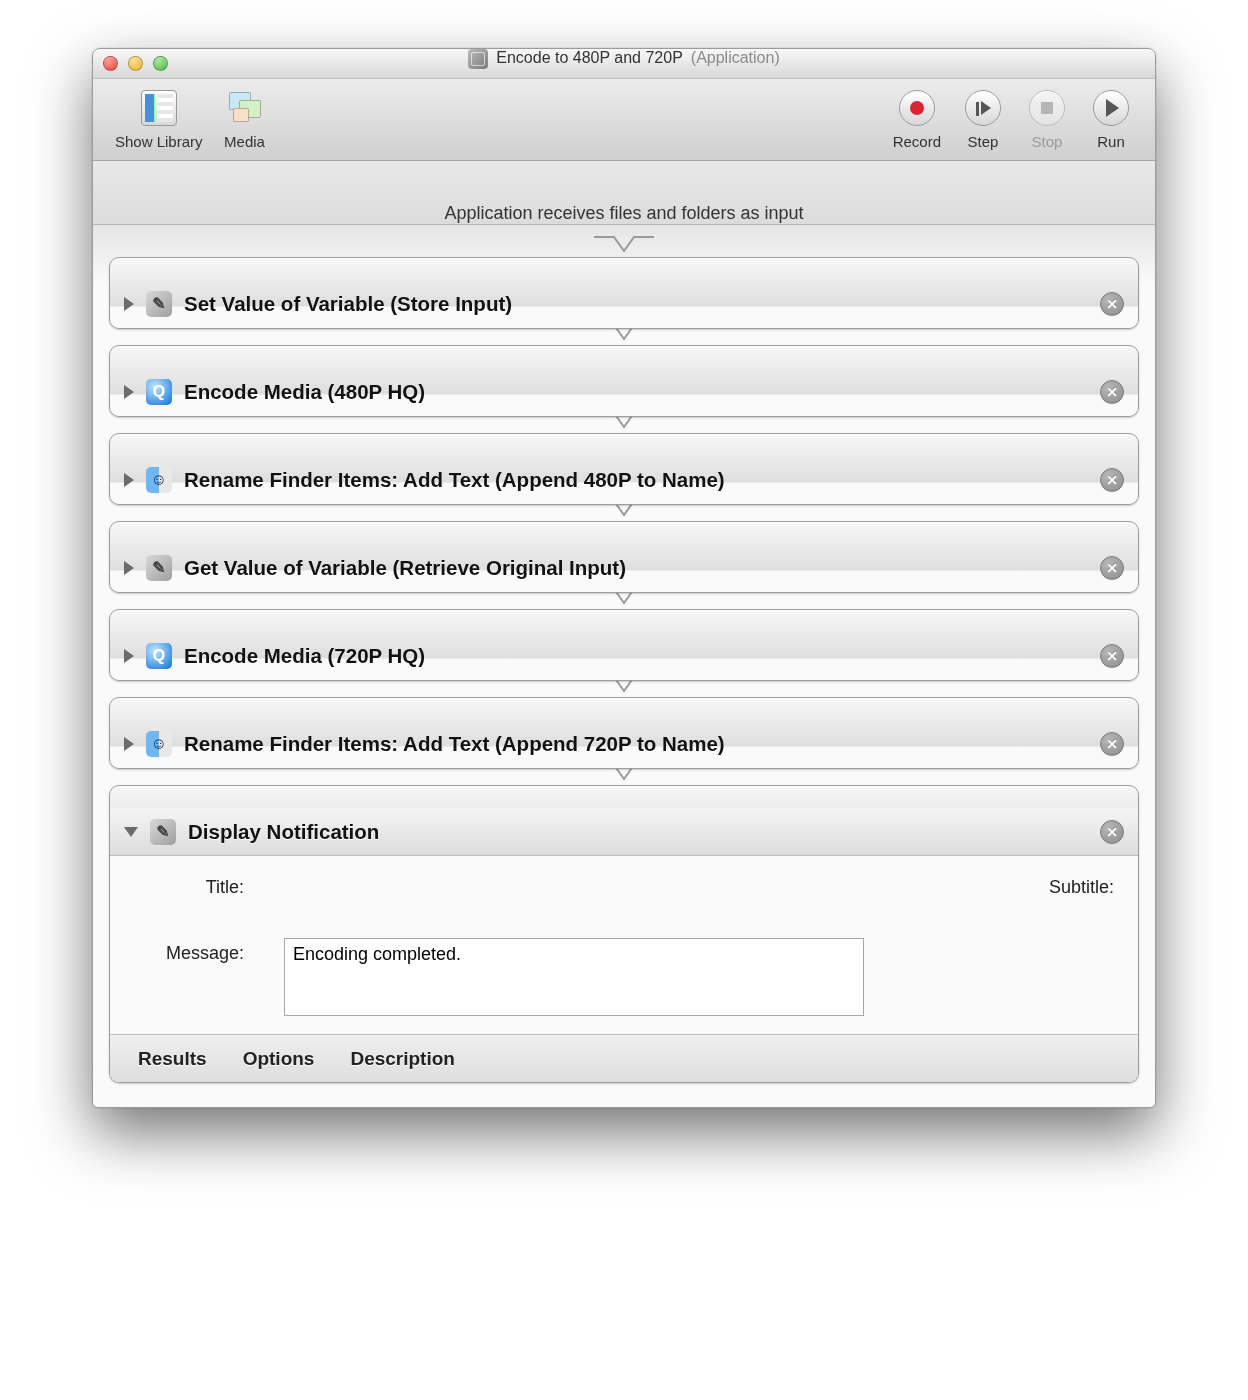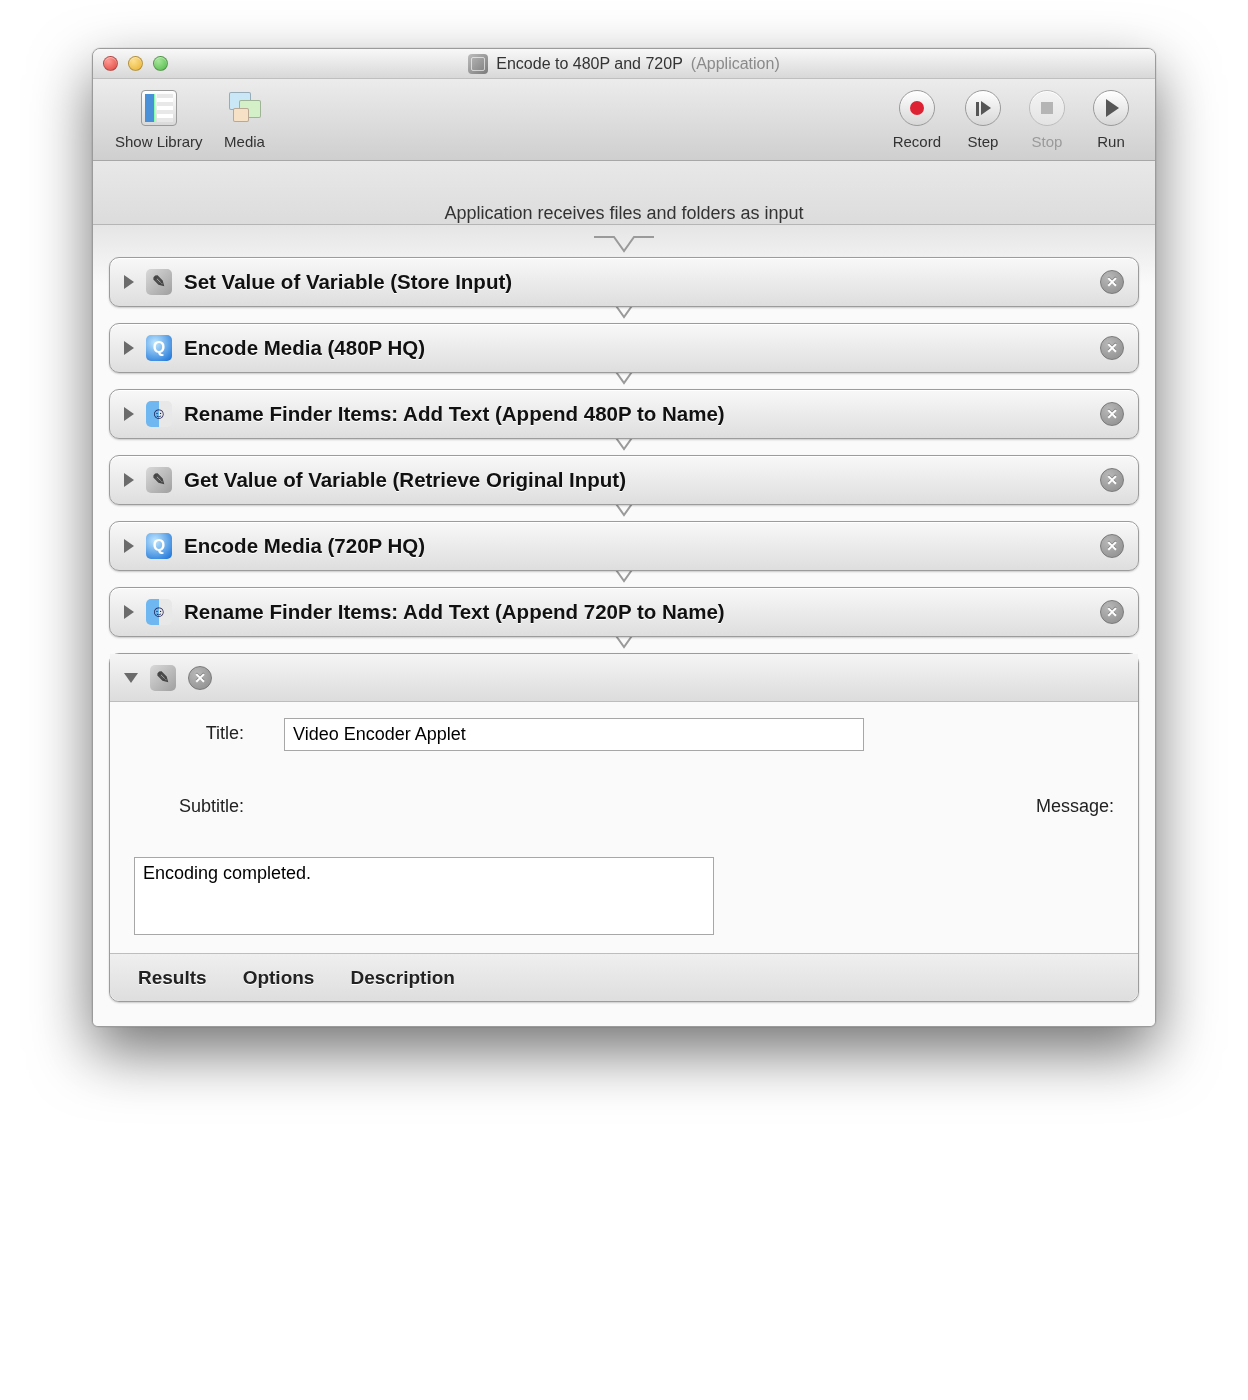--- a/index.html
+++ b/index.html
@@ -35,21 +35,21 @@
   .dot {
     width: 15px; height: 15px; border-radius: 50%;
     border: 1px solid rgba(0,0,0,.25);
     box-shadow: inset 0 1px 1px rgba(255,255,255,.5);
   }
   .dot.red { background: radial-gradient(circle at 35% 30%, #ff9a92, #e0443e); }
   .dot.yellow { background: radial-gradient(circle at 35% 30%, #ffe08f, #e6b12e); }
   .dot.green { background: radial-gradient(circle at 35% 30%, #a6e79a, #4fb845); }
   .titlecenter {
     position: absolute; left: 0; right: 0; top: 0; bottom: 0;
-    display: flex; align-items: center; justify-content: center;
+    display: flex; justify-content: center;
     gap: 8px;
     color: #333; font-size: 16px;
     pointer-events: none;
   }
   .titlecenter .sub { color: #8a8a8a; }
   .app-glyph {
     width: 20px; height: 20px;
     background: linear-gradient(135deg,#bcbcbc,#7a7a7a);
     border-radius: 4px;
     position: relative;
@@ -145,21 +145,21 @@
     border-radius: 10px;
     box-shadow: 0 1px 2px rgba(0,0,0,.2), inset 0 1px 0 #fff;
     position: relative; z-index: 1;
   }
   .action .hdr {
     height: 48px;
     display: flex; align-items: center;
     padding: 0 14px; gap: 12px;
     border-bottom: 1px solid transparent;
     color: #111;
-    font-weight: bold; font-size: 20.5px;
+    font-weight: bold; font-size: 20.5px; margin-top: 22px;
   }
   .action .hdr .disclosure {
     width: 0; height: 0;
     border-left: 10px solid #6b6b6b;
     border-top: 7px solid transparent;
     border-bottom: 7px solid transparent;
   }
   .action.expanded .hdr .disclosure {
     border-left: 7px solid transparent;
     border-right: 7px solid transparent;
@@ -378,25 +378,25 @@
       <div class="connector">
         <svg width="60" height="24">
             <path d="M0 0 L20 0 L30 14 L40 0 L60 0" fill="none" stroke="#9a9a9a" stroke-width="2"></path>
           </svg>
       </div>
 
       <div class="action expanded">
         <div class="hdr" style="border-bottom-color:#bdbdbd; background:linear-gradient(to bottom,#f5f5f5,#dcdcdc);">
           <span class="disclosure"></span>
           <span class="aicon automator"></span>
+          <span class="title">Display Notification</span>
           <span class="closebtn"></span>
         </div>
         <div class="body">
           <label>Title:</label>
-          <input type="text" value="Video Encoder Applet" style="">
           <label>Subtitle:</label>
           <label>Message:</label>
           <textarea style="">Encoding completed.</textarea>
         </div>
         <div class="footer">
           <span>Results</span>
           <span>Options</span>
           <span>Description</span>
         </div>
       </div>

